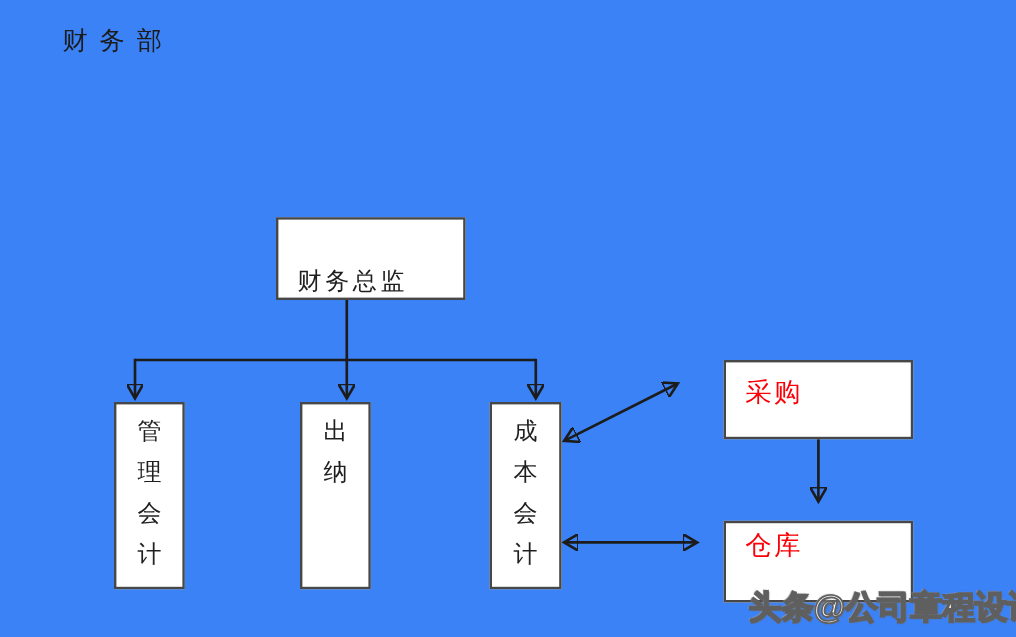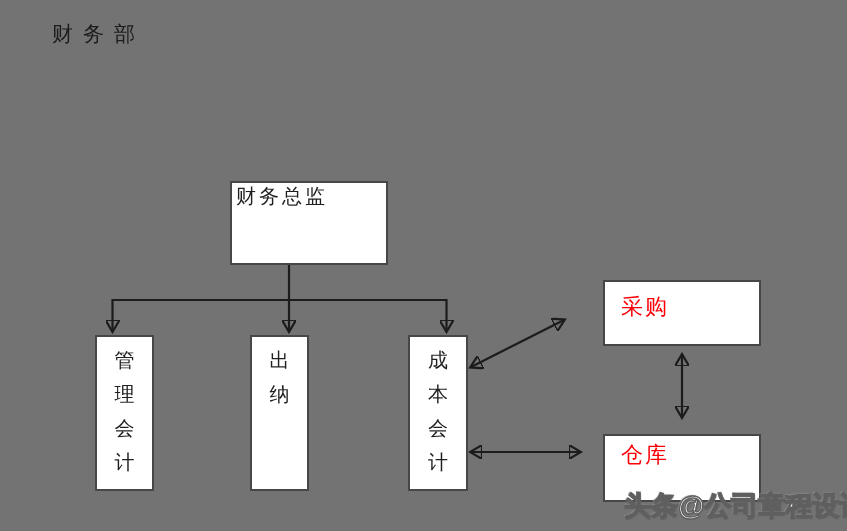--- a/index.html
+++ b/index.html
@@ -5,41 +5,41 @@
   * { margin: 0; padding: 0; box-sizing: border-box; }
   html, body {
     width: 847px; height: 531px;
     background: #ffffff;
     overflow: hidden;
     font-family: "Liberation Serif", "DejaVu Serif", serif;
   }
   .stage {
     position: relative;
     width: 847px; height: 531px;
-    background: #737373;
+    background: #3b82f6;
   }
   .page-title {
     position: absolute;
     left: 52px; top: 20px;
     font-size: 21px;
     letter-spacing: 10px;
     color: #1c1c1c;
     white-space: nowrap;
   }
   .box {
     position: absolute;
     background: #ffffff;
     border: 2px solid #474747;
   }
   .root-box {
     left: 230px; top: 181px;
-    width: 158px; height: 84px;
+    width: 158px; height: 69px;
     display: flex;
-    align-items: flex-start;
-    padding-left: 4px;
+    align-items: flex-end;
+    padding-left: 16px;
     font-size: 20px;
     letter-spacing: 3px;
     color: #1f1f1f;
   }
   .sub-box {
     top: 335px;
     width: 59px; height: 156px;
     color: #1f1f1f;
   }
   .sub-box-1 { left: 95px; }
@@ -55,21 +55,21 @@
     line-height: 21px;
   }
   .ext-box {
     left: 603px;
     width: 158px; height: 66px;
     padding: 10px 0 0 16px;
     font-size: 22px;
     letter-spacing: 2px;
     color: #fb0006;
   }
-  .ext-box-procurement { top: 280px; }
+  .ext-box-procurement { top: 300px; }
   .ext-box-warehouse { top: 434px; height: 68px; padding-top: 4px; }
   .connector-svg {
     position: absolute;
     left: 0; top: 0;
     width: 847px; height: 531px;
     pointer-events: none;
   }
   .connector-svg path, .connector-svg line {
     stroke: #1c1c1c;
     stroke-width: 2.2;

